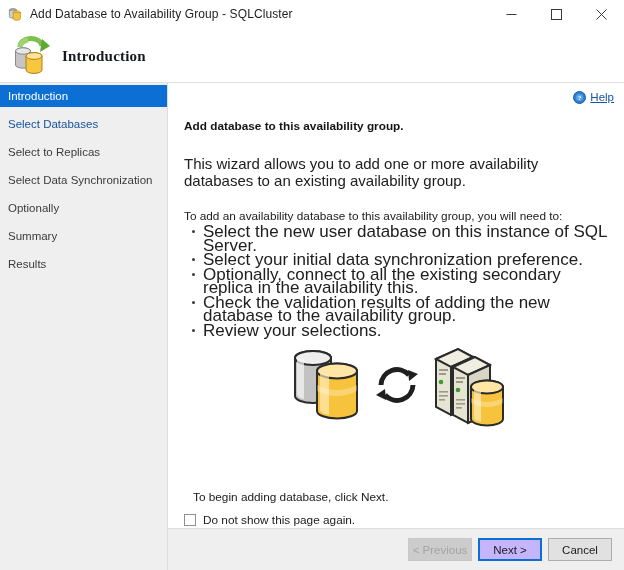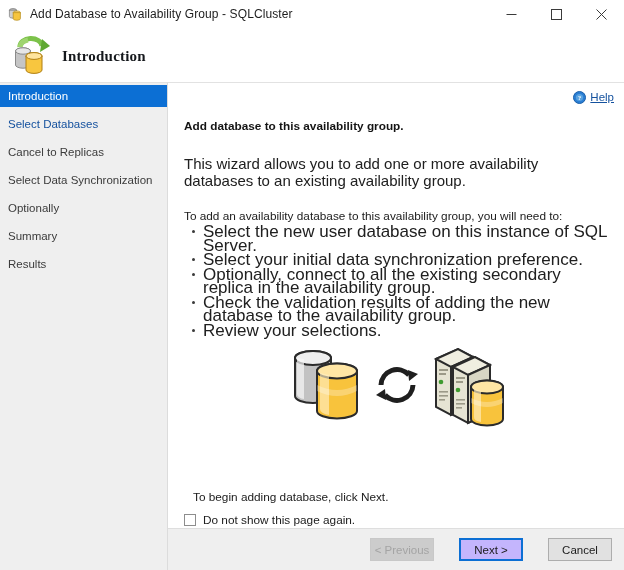--- a/index.html
+++ b/index.html
@@ -234,21 +234,21 @@
   
   .footer {
     height: 42px;
     flex: 0 0 auto;
     background: #efefef;
     border-top: 1px solid #dedede;
     display: flex;
     align-items: center;
     justify-content: flex-end;
     padding-right: 12px;
-    gap: 25px;
+    gap: 6px;
     box-sizing: border-box;
     margin-top: 48px;
   }
   .btn {
     width: 64px;
     height: 23px;
     font-size: 11.5px;
     font-family: "Liberation Sans", sans-serif;
     background: #e1e1e1;
     border: 1px solid #adadad;
@@ -326,21 +326,21 @@
 <div class="window-body">
 
   <div class="sidebar">
     <div class="sidebar-item selected">
       <span>Introduction</span>
     </div>
     <div class="sidebar-item link">
       <span>Select Databases</span>
     </div>
     <div class="sidebar-item">
-      <span>Cancel to Replicas</span>
+      <span>Select to Replicas</span>
     </div>
     <div class="sidebar-item">
       <span>Select Data Synchronization</span>
     </div>
     <div class="sidebar-item">
       <span>Optionally</span>
     </div>
     <div class="sidebar-item">
       <span>Summary</span>
     </div>
@@ -364,21 +364,21 @@
       </a>
     </div>
 
     <div class="content">
       <p class="lead">Add database to this availability group.</p>
       <p class="para">This wizard allows you to add one or more availability databases to an existing availability group.</p>
       <p class="list-intro">To add an availability database to this availability group, you will need to:</p>
       <ul class="steps">
         <li>Select the new user database on this instance of SQL Server.</li>
         <li>Select your initial data synchronization preference.</li>
-        <li>Optionally, connect to all the existing secondary replica in the availability group.</li>
+        <li>Optionally, connect to all the existing secondary replica in the availability this.</li>
         <li>Check the validation results of adding the new database to the availability group.</li>
         <li>Review your selections.</li>
       </ul>
 
       <div class="illustration">
         <svg width="230" height="105" viewBox="0 0 230 105">
 
           <g>
             <ellipse cx="32" cy="25" rx="18" ry="7" fill="#d4d4d4" stroke="#2b2b2b" stroke-width="2"></ellipse>
             <path d="M14 25 V63 a18 7 0 0 0 36 0 V25 Z" fill="#c2c2c2" stroke="#2b2b2b" stroke-width="2"></path>

